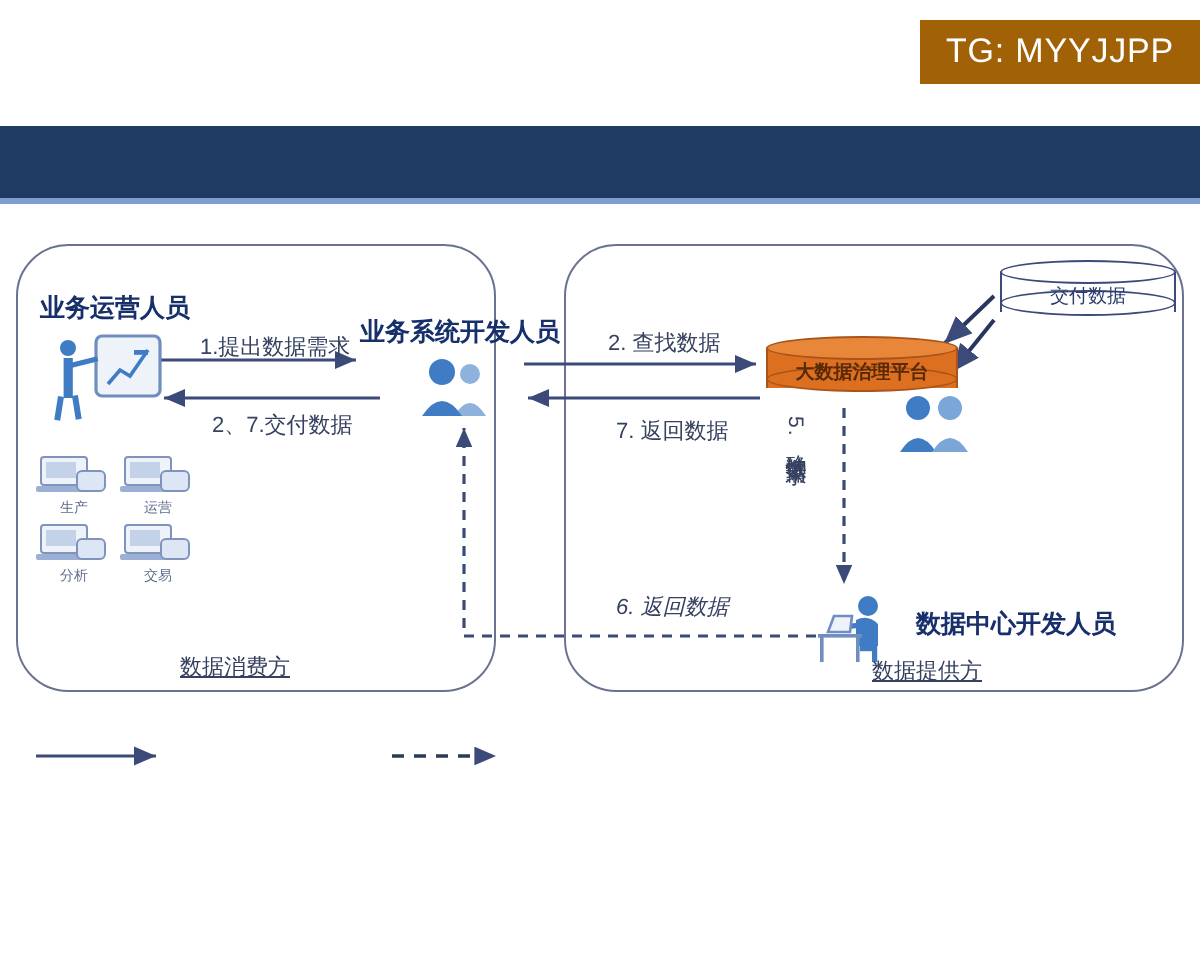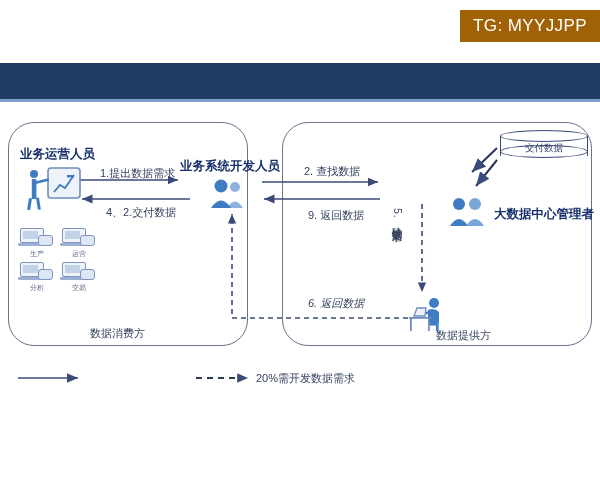--- a/index.html
+++ b/index.html
@@ -40,21 +40,21 @@
     position:absolute;border:1.4px solid #6a7290;border-radius:26px;
     background:transparent;
   }
   #panel-consumer{left:8px;top:122px;width:238px;height:222px;}
   #panel-provider{left:282px;top:122px;width:308px;height:222px;}
 
   
   .t{position:absolute;white-space:nowrap;color:#2b3b6b;}
   .role{font-weight:bold;font-size:12.5px;color:#17306b;}
   .steplbl{font-size:11px;color:#35415f;margin-left:16px;}
-  .sublbl{font-size:11px;color:#35415f;}
+  .sublbl{font-size:11px;color:#35415f;text-decoration:underline;}
 
   
   #svg-layer{position:absolute;left:0;top:0;width:600px;height:480px;}
 
   
   .cyl{position:absolute;}
   .cyl-label{
     position:absolute;width:100%;text-align:center;
     font-size:9.5px;white-space:nowrap;
   }
@@ -214,68 +214,73 @@
   </div>
   <div class="mini-device" style="left:62px;top:262px;">
     <div class="lap"></div>
       <div class="scr"></div>
       <div class="lapbase"></div>
       <div class="cylsm"></div>
     <div class="cap">交易</div>
   </div>
 
   <div class="t steplbl" style="left:84px;top:166px;">1.提出数据需求</div>
-  <div class="t steplbl" style="left:90px;top:205px;">4、2.交付数据</div>
+  <div class="t steplbl" style="left:90px;top:205px;">2、7.交付数据</div>
 
   <div class="t role" style="left:180px;top:158px;">业务系统开发人员</div>
   <div class="icon" style="left:208px;top:178px;width:40px;height:32px;">
     <svg width="40" height="32" viewBox="0 0 40 32" xmlns="http://www.w3.org/2000/svg">
       <circle cx="27" cy="9" r="5" fill="#8fb2dd"></circle>
       <path d="M19 30 q8 -13 16 0 z" fill="#8fb2dd"></path>
       <circle cx="13" cy="8" r="6.5" fill="#3f7cc4"></circle>
       <path d="M3 30 q10 -15 20 0 z" fill="#3f7cc4"></path>
     </svg>
   </div>
 
   <div class="t sublbl" style="left:90px;top:326px;">数据消费方</div>
 
   <div class="t steplbl" style="left:288px;top:164px;">2. 查找数据</div>
-  <div class="t steplbl" style="left:292px;top:208px;">9. 返回数据</div>
+  <div class="t steplbl" style="left:292px;top:208px;">7. 返回数据</div>
   <div class="t steplbl" style="left:292px;top:296px;font-style:italic;">6. 返回数据</div>
 
+  <div class="cyl" id="cyl-platform">
+    <div class="mid"></div>
+      <div class="bot"></div>
+      <div class="top"></div>
+    <div class="cyl-label">大数据治理平台</div>
+  </div>
 
   <div class="cyl" id="cyl-center">
     <div class="mid"></div>
       <div class="bot"></div>
       <div class="top"></div>
     <div class="cyl-label">交付数据</div>
   </div>
 
   <div id="lbl-step5">5.确认数据需求</div>
 
   <div class="icon" style="left:448px;top:196px;width:40px;height:32px;">
     <svg width="40" height="32" viewBox="0 0 40 32" xmlns="http://www.w3.org/2000/svg">
       <circle cx="11" cy="8" r="6" fill="#3f7cc4"></circle>
       <path d="M2 30 q9 -14 18 0 z" fill="#3f7cc4"></path>
       <circle cx="27" cy="8" r="6" fill="#7aa7d8"></circle>
       <path d="M18 30 q9 -14 18 0 z" fill="#7aa7d8"></path>
     </svg>
   </div>
-  <div class="t role" style="left:494px;top:206px;">大数据中心管理者</div>
 
   <div class="icon" style="left:404px;top:296px;width:46px;height:36px;">
     <svg width="46" height="36" viewBox="0 0 46 36" xmlns="http://www.w3.org/2000/svg">
       <circle cx="30" cy="7" r="5" fill="#3f7cc4"></circle>
       <path d="M24 14 q6 -3 11 2 l0 11 -11 0 z" fill="#3f7cc4"></path>
       <rect x="19" y="16" width="10" height="2.6" fill="#3f7cc4" transform="rotate(-6 19 16)"></rect>
       <rect x="26" y="27" width="8" height="2.6" fill="#3f7cc4"></rect>
       <rect x="32" y="27" width="2.6" height="8" fill="#3f7cc4"></rect>
       <rect x="5" y="21" width="22" height="1.8" fill="#6f8dbe"></rect>
       <rect x="6" y="22" width="1.8" height="13" fill="#6f8dbe"></rect>
       <rect x="24" y="22" width="1.8" height="13" fill="#6f8dbe"></rect>
       <path d="M10 20 l3 -8 9 0 -1 8 z" fill="#eef3fa" stroke="#6f8dbe" stroke-width="1.3"></path>
     </svg>
   </div>
+  <div class="t role" style="left:458px;top:304px;">数据中心开发人员</div>
   <div class="t sublbl" style="left:436px;top:328px;">数据提供方</div>
 
-  <div class="t" id="lbl-legend-dash">20%需开发数据需求</div>
 
 </div>
 
 </body></html>

